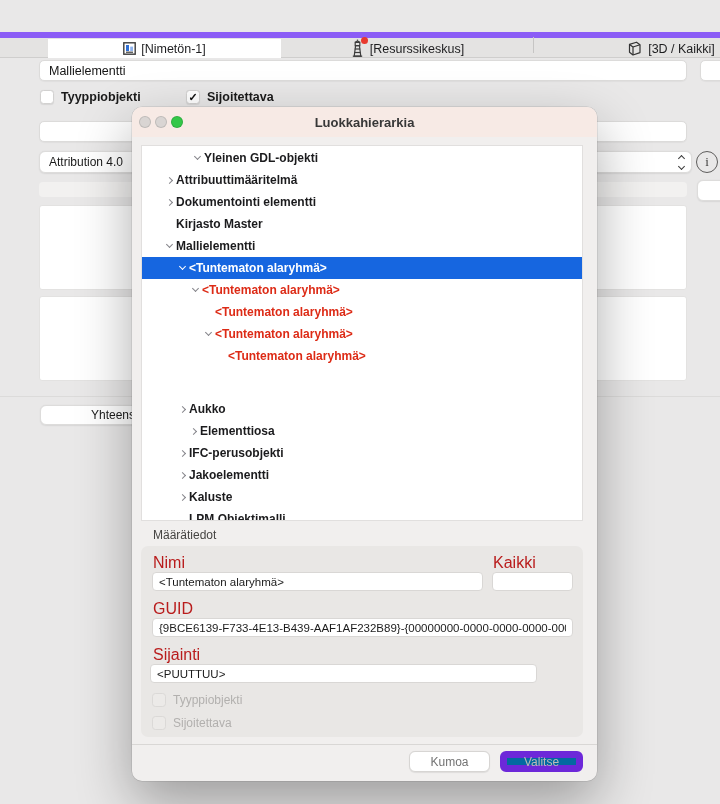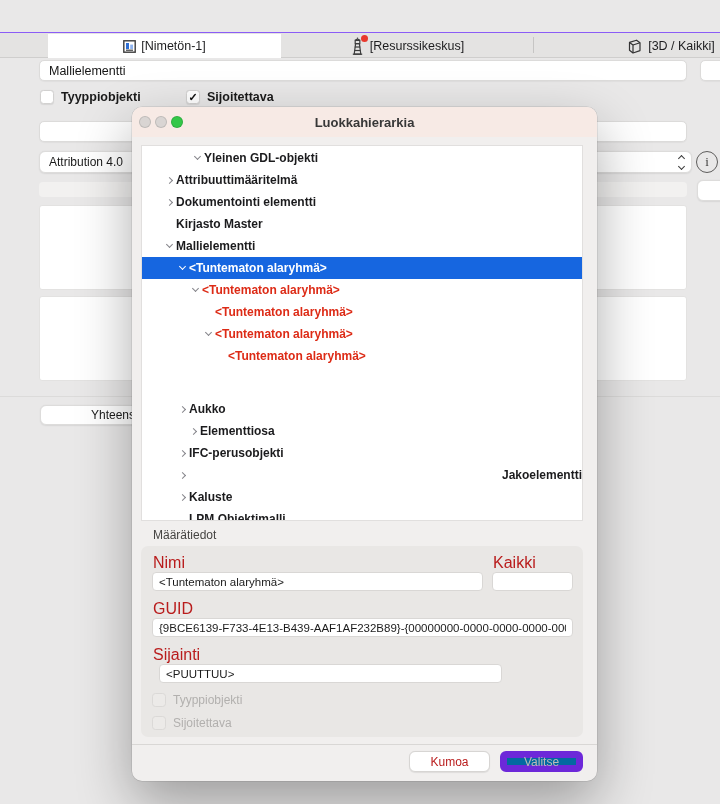--- a/index.html
+++ b/index.html
@@ -2,21 +2,21 @@
 <html style="--sel: #1666e0; --red: #dd2b16; --titlebar: #f7eae5; --green: #33c748; --badge: #e8392e;"><head>
 <meta charset="utf-8">
 <style>
   * { margin:0; padding:0; box-sizing:border-box; }
   html,body { width:720px; height:804px; overflow:hidden; }
   body { font-family:"Liberation Sans", sans-serif; background:#e9e8e8; position:relative; }
   .abs { position:absolute; }
 
   
   .tabbar { left:0; top:32px; width:720px; height:26px; background:#e4e3e2;
-            border-top:1px solid #8b5cf6; border-bottom:1px solid #cfcecd; }
+            border-top:6px solid #8b5cf6; border-bottom:1px solid #cfcecd; }
   .tab { display:flex; align-items:center; justify-content:center; gap:5px; height:100%;
          font-size:12.5px; color:#1d1d1f; }
   .tab.active-bg { background:#fff; }
   .tab-divider { left:533px; top:37px; width:1px; height:16px; background:#c6c5c4; }
   .badge-dot { position:absolute; width:7px; height:7px; border-radius:50%; background:var(--badge); top:-2px; right:-3px; }
 
   .field { background:#fff; border:1px solid #dcdbda; border-radius:5px;
            font-size:12.5px; color:#141414; padding:0 9px; outline:none;
            box-shadow:0 0.5px 1px rgba(0,0,0,.04); font-family:"Liberation Sans",sans-serif; }
   .pill  { background:#fff; border:1px solid #dddcdb; border-radius:6px;
@@ -68,21 +68,21 @@
   .flabel { position:absolute; font-size:16px; color:#b91c1c; }
   .dfield { position:absolute; height:19px; background:#fff; border:1px solid #d9d7d5; border-radius:4px;
             font-size:11.5px; color:#1b1b1b; padding:0 6px; outline:none;
             font-family:"Liberation Sans",sans-serif; white-space:nowrap; overflow:hidden; }
   .cbx.disabled { background:#eceae8; border-color:#dbd9d7; box-shadow:none; }
   .cbx-label.dim { color:#b2b0ae; font-weight:400; font-size:12px; }
 
   .footer-line { position:absolute; left:0; top:637px; width:100%; height:1px; background:#d9d7d5; }
   .btn { position:absolute; top:644px; height:21px; border-radius:6px; font-size:12px;
          display:flex; align-items:center; justify-content:center; font-family:"Liberation Sans",sans-serif; }
-  .btn.normal { background:#fff; border:1px solid #d7d5d3; color:#b91c1c; box-shadow:0 0.5px 1px rgba(0,0,0,.08);text-align:center; }
+  .btn.normal { background:#fff; border:1px solid #d7d5d3; color:#737373; box-shadow:0 0.5px 1px rgba(0,0,0,.08);text-align:center; }
   .btn.disabled { background:#0369a1; border:7px solid #6d28d9; color:#bcbab8; }
 
   svg { display:block; }
 </style>
 </head>
 <body>
 
 <div class="abs tabbar">
   <div class="abs tab active-bg" style="left:48px; top:1px; width:233px;">
     <span>
@@ -236,21 +236,21 @@
           <span class="chev right"></span>
         </span>
         <span>Elementtiosa</span>
       </div>
       <div class="tree-row" style="padding-left: 33px;">
         <span class="chevbox">
           <span class="chev right"></span>
         </span>
         <span>IFC-perusobjekti</span>
       </div>
-      <div class="tree-row" style="padding-left: 33px; justify-content: space-between;">
+      <div class="tree-row" style="padding-left: 33px;">
         <span class="chevbox">
           <span class="chev right"></span>
         </span>
         <span>Jakoelementti</span>
       </div>
       <div class="tree-row" style="padding-left: 33px;">
         <span class="chevbox">
           <span class="chev right"></span>
         </span>
         <span>Kaluste</span>
@@ -270,21 +270,21 @@
   <div class="panel">
     <span class="flabel" style="left:12px; top:8px;">Nimi</span>
     <span class="flabel" style="left:352px; top:8px;">Kaikki</span>
     <input class="dfield" style="left: 11px; top: 26px; width: 331px;" readonly="" value="&lt;Tuntematon alaryhmä&gt;">
     <input class="dfield" style="left: 351px; top: 26px; width: 81px;" readonly="" value="">
 
     <span class="flabel" style="left:12px; top:54px;">GUID</span>
     <input class="dfield" style="left: 11px; top: 72px; width: 421px;" readonly="" value="{9BCE6139-F733-4E13-B439-AAF1AF232B89}-{00000000-0000-0000-0000-000000000000}">
 
     <span class="flabel" style="left:12px; top:100px;">Sijainti</span>
-    <input class="dfield" style="left: 18px; top: 118px; width: 343px;" readonly="" value="&lt;PUUTTUU&gt;">
+    <input class="dfield" style="left: 9px; top: 118px; width: 387px;" readonly="" value="&lt;PUUTTUU&gt;">
 
     <div class="abs" style="left:11px; top:147px; display:flex; align-items:center; gap:7px;">
       <span class="cbx disabled"></span>
       <span class="cbx-label dim">Tyyppiobjekti</span>
     </div>
     <div class="abs" style="left:11px; top:170px; display:flex; align-items:center; gap:7px;">
       <span class="cbx disabled"></span>
       <span class="cbx-label dim">Sijoitettava</span>
     </div>
   </div>

